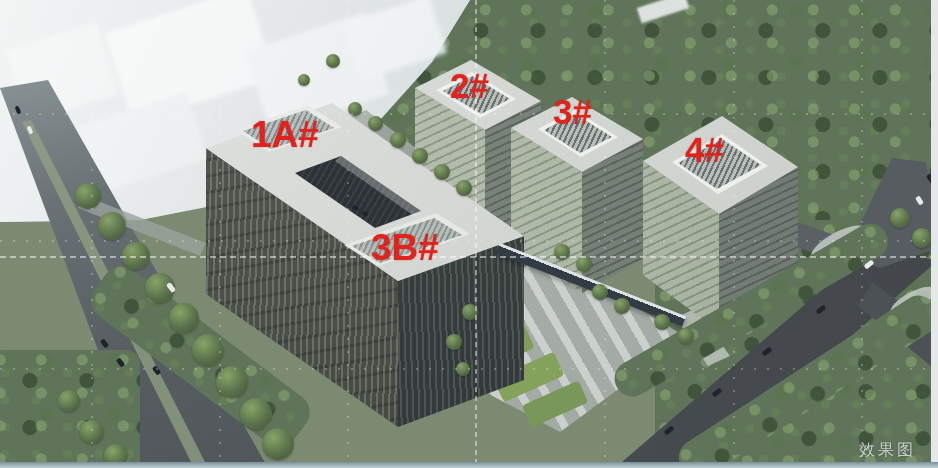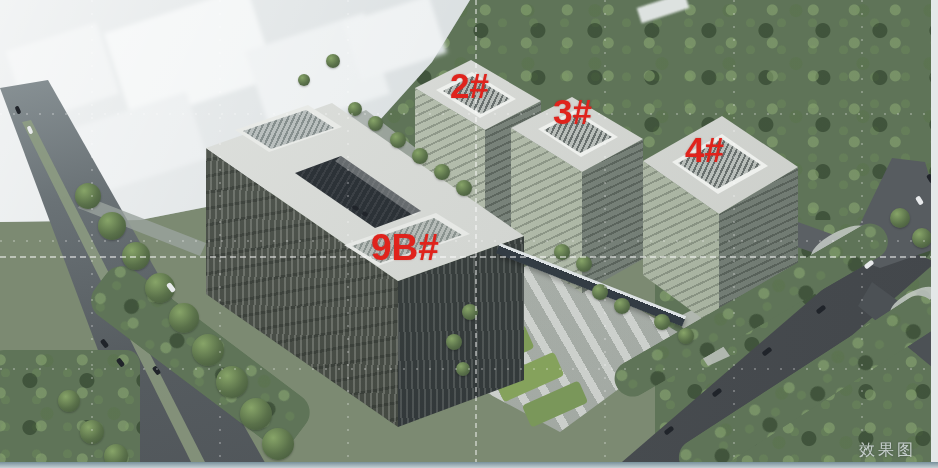--- a/index.html
+++ b/index.html
@@ -273,21 +273,22 @@
   <div class="gv" style="left:347px;"></div>
   <div class="gv major" style="left:475px;"></div>
   <div class="gv" style="left:604px;"></div>
   <div class="gv" style="left:733px;"></div>
   <div class="gv" style="left:861px;"></div>
   <div class="gh" style="top:113px;"></div>
   <div class="gh" style="top:240px;"></div>
   <div class="gh major" style="top:256px;"></div>
   <div class="gh" style="top:368px;"></div>
 
-  <div class="blabel" style="left:371px;top:229px;font-size:37px;">9B#</div>
+  <div class="blabel" style="left:251px;top:116px;font-size:37px;">1A#</div>
+  <div class="blabel" style="left:371px;top:229px;font-size:37px;">3B#</div>
   <div class="blabel" style="left:450px;top:68px;font-size:35px;">2#</div>
   <div class="blabel" style="left:553px;top:94px;font-size:35px;">3#</div>
   <div class="blabel" style="left:685px;top:132px;font-size:35px;">4#</div>
 
   <div class="wm">效果图</div>
 
   <div class="edge-right"></div>
   <div class="edge-bottom"></div>
 
 </div>

